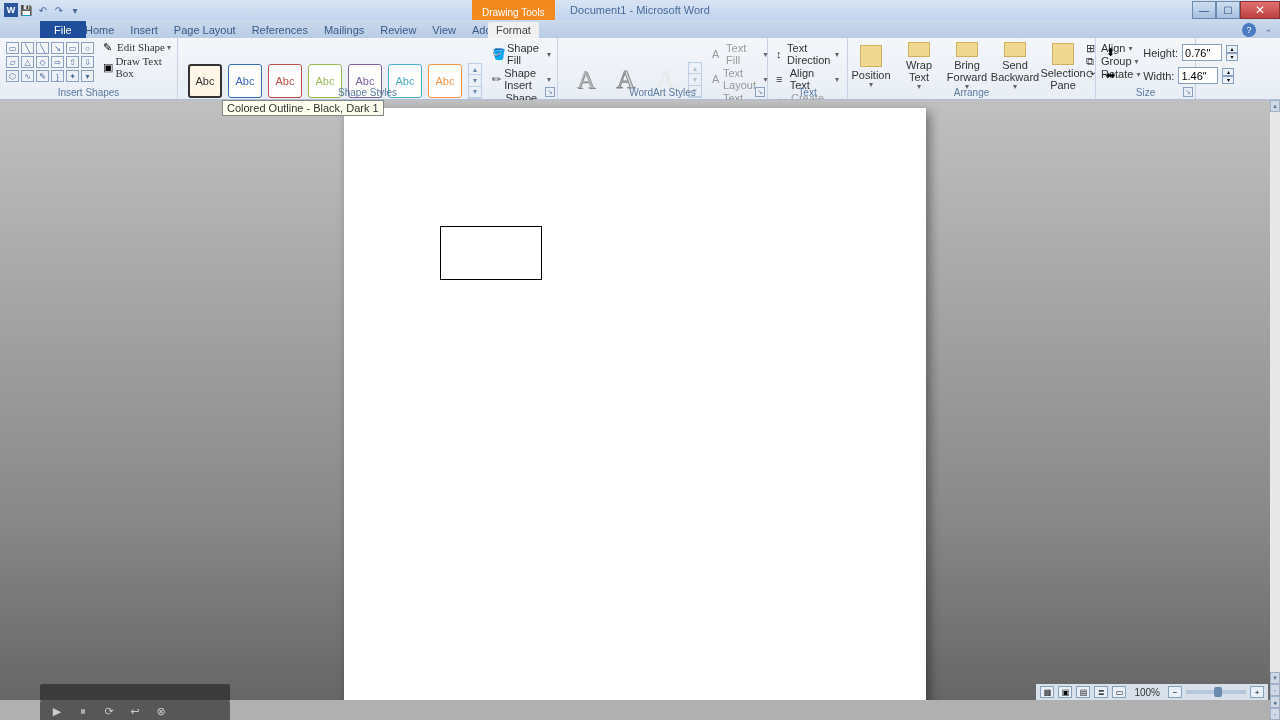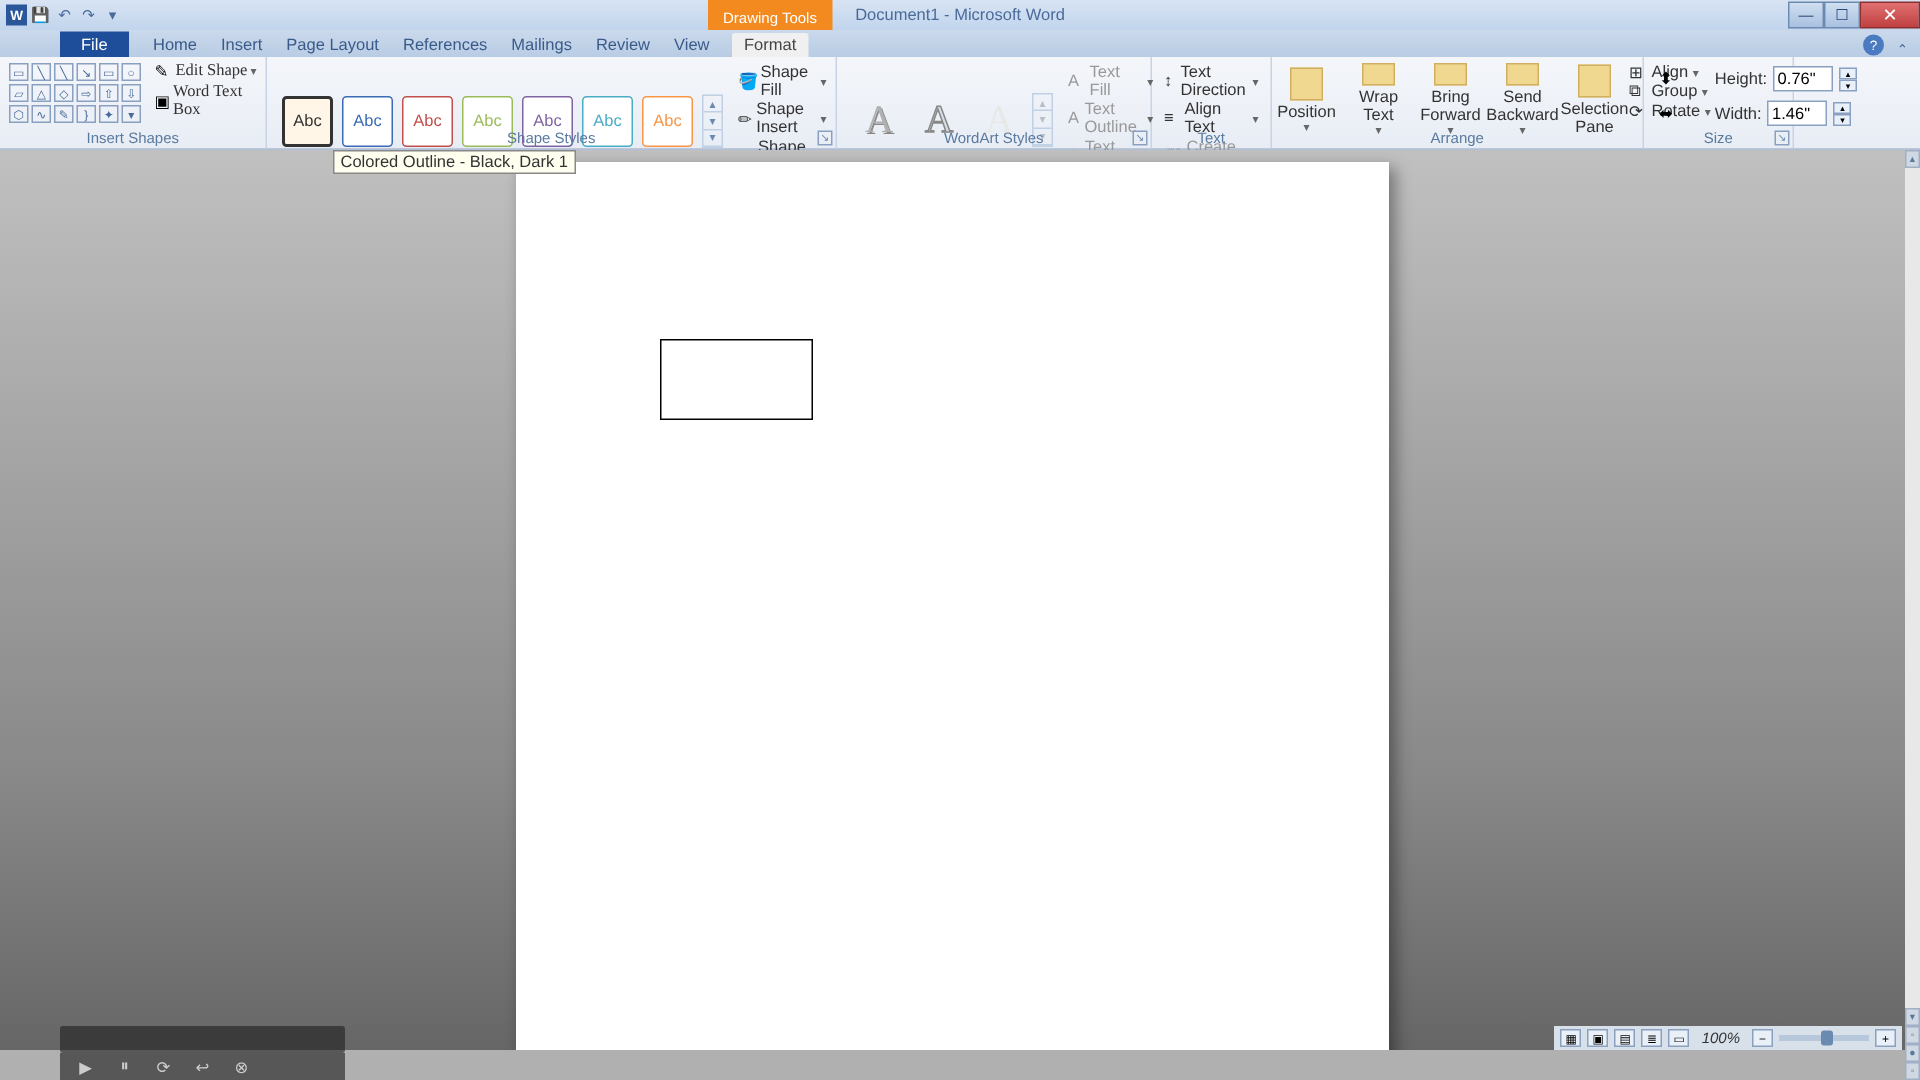--- a/index.html
+++ b/index.html
@@ -11,21 +11,21 @@
 .word-icon { width: 14px; height: 14px; background: #2b579a; display: flex; align-items: center; justify-content: center; color: #fff; font-size: 9px; font-weight: bold; }
 .qat-btn { width: 14px; height: 14px; display: flex; align-items: center; justify-content: center; color: #4a6a9a; font-size: 10px; }
 .drawing-tools { position: absolute; left: 472px; top: 0; background: #f28a1f; color: #fff; padding: 7px 10px; font-size: 10px; }
 .doc-title { position: absolute; left: 50%; transform: translateX(-50%); color: #4a6a9a; font-size: 11px; }
 .win-controls { position: absolute; right: 0; display: flex; }
 .win-min, .win-max { width: 24px; height: 18px; background: linear-gradient(#d0dff0, #a8c0e0); border: 1px solid #6a8ab0; display: flex; align-items: center; justify-content: center; font-size: 10px; color: #2a4a7a; }
 .win-close { width: 40px; height: 18px; background: linear-gradient(#e07070, #c04040); border: 1px solid #8a3030; display: flex; align-items: center; justify-content: center; color: #fff; font-size: 12px; }
 .help-btn { width: 14px; height: 14px; background: #4a7ac0; border-radius: 50%; color: #fff; display: flex; align-items: center; justify-content: center; font-size: 9px; margin: 2px 4px 0 4px; }
 
 
-.tabs { height: 18px; background: linear-gradient(#cbd9ec, #b8cce4); display: flex; align-items: flex-end; padding-left: 46px; position: relative; }
+.tabs { height: 18px; background: linear-gradient(#cbd9ec, #b8cce4); display: flex; align-items: flex-end; padding-left: 29px; position: relative; }
 .tab { padding: 2px 8px; color: #3a5a8a; font-size: 11px; cursor: pointer; }
 .tab.file { background: #1e4e9a; color: #fff; position: absolute; left: 40px; padding: 3px 14px 2px; }
 .tab.active { background: #f0f0f0; color: #444; border-radius: 2px 2px 0 0; }
 .tab.format { position: absolute; left: 488px; color: #444; }
 .collapse-arrow { position: absolute; right: 8px; color: #4a6a9a; font-size: 9px; }
 
 
 .ribbon { height: 62px; background: linear-gradient(#f4f6fa, #e8edf5); border-bottom: 1px solid #b0c0d8; display: flex; position: relative; }
 .group { border-right: 1px solid #c8d4e6; position: relative; padding: 2px 4px; height: 100%; }
 .group-label { position: absolute; bottom: 1px; left: 50%; transform: translateX(-50%); font-size: 10px; color: #5a7aa0; white-space: nowrap; }
@@ -96,21 +96,21 @@
 .vscroll .arr { height: 12px; background: #d0d8e4; border: 1px solid #a0b0c8; font-size: 7px; display: flex; align-items: center; justify-content: center; color: #5a7a9a; }
 
 
 .statusbar { position: absolute; bottom: 18px; left: 40px; width: 190px; height: 18px; background: rgba(30,30,30,0.6); border-radius: 2px; }
 .taskbar { position: absolute; bottom: 0; left: 40px; width: 190px; height: 18px; background: rgba(50,50,50,0.7); display: flex; align-items: center; gap: 12px; padding: 0 10px; }
 .taskbar .tb-btn { width: 14px; height: 14px; display: flex; align-items: center; justify-content: center; color: #ccc; font-size: 11px; }
 
 
 .zoom-bar { position: absolute; bottom: 20px; right: 12px; height: 16px; display: flex; align-items: center; gap: 4px; background: #d8e0ea; padding: 0 4px; }
 .zoom-bar .vb { width: 14px; height: 12px; border: 1px solid #8aa0c0; background: #eaf0f8; font-size: 8px; display: flex; align-items: center; justify-content: center; }
-.zoom-val { font-size: 10px; color: #333; padding: 0 4px; font-style: italic; }
+.zoom-val { font-size: 10px; color: #333; padding: 0 4px; }
 .zoom-track { width: 60px; height: 4px; background: #b8c8dc; position: relative; }
 .zoom-thumb { position: absolute; left: 28px; top: -3px; width: 8px; height: 10px; background: #6a8ab0; border-radius: 2px; }
 
 .hidden-tabs-offset { margin-left: 48px; }
 </style>
 </head>
 <body>
 
 <div class="titlebar">
   <div class="titlebar-left">
@@ -169,21 +169,21 @@
         <div class="shape-btn">▾</div>
       </div>
       <div style="display:flex;flex-direction:column;padding-left:4px">
         <div class="edit-shape-row">
           <span class="ico">✎</span>
           <span class="es-label">Edit Shape</span>
           <span class="drop">▾</span>
         </div>
         <div class="edit-shape-row">
           <span class="ico">▣</span>
-          <span class="es-label">Word Text Box</span>
+          <span class="es-label">Draw Text Box</span>
         </div>
       </div>
     </div>
     <div class="group-label">Insert Shapes</div>
   </div>
 
   <div class="group" style="width:380px">
     <div style="display:flex">
       <div class="styles-row">
         <div class="style-thumb selected c1">Abc</div>
@@ -234,21 +234,21 @@
           </div>
       </div>
       <div class="tf-col">
         <div class="sf-row" style="color:#999">
             <span class="sf-ico">A</span>
             <span>Text Fill</span>
             <span class="drop">▾</span>
           </div>
         <div class="sf-row" style="color:#999">
             <span class="sf-ico">A</span>
-            <span>Text Outline</span>
+            <span>Text Layout</span>
             <span class="drop">▾</span>
           </div>
         <div class="sf-row" style="color:#999">
             <span class="sf-ico">A</span>
             <span>Text Effects</span>
             <span class="drop">▾</span>
           </div>
       </div>
     </div>
     <div class="group-label">WordArt Styles</div>

